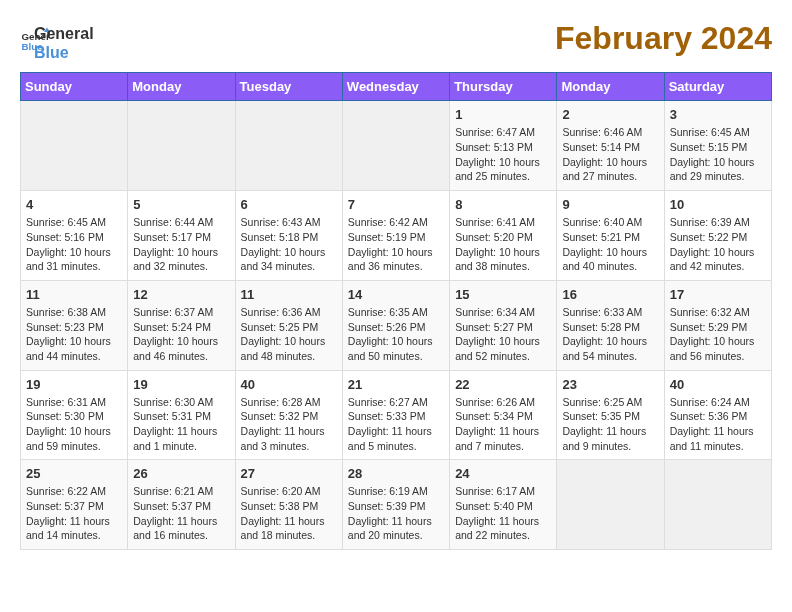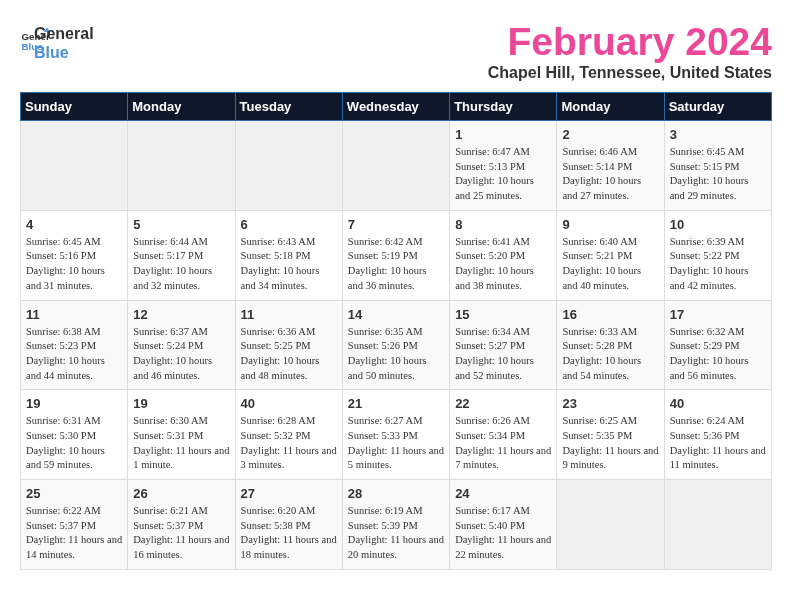--- a/index.html
+++ b/index.html
@@ -22,36 +22,36 @@
       gap: 4px;
     }
     .logo-icon {
       width: 30px;
       height: 30px;
     }
     .title-area {
       text-align: right;
     }
     .main-title {
-      font-size: 39px;
-      font-weight: bold;
-      color: #ec4899;
+      font-size: 32px;
+      font-weight: bold;
+      color: #a16207;
     }
     .subtitle {
       font-size: 16px;
       color: #333;
       font-weight: bold;
     }
     table {
       width: 100%;
       border-collapse: collapse;
       font-size: 11px;
     }
     thead tr th {
-      background-color: #0f172a;
+      background-color: #8b5cf6;
       color: #fff;
       padding: 6px 4px;
       text-align: left;
       font-size: 13px;
       font-weight: bold;
       border: 1px solid #2e6aaa;
     }
     tbody tr {
       border-bottom: 1px solid #ccc;
     }
@@ -72,21 +72,20 @@
       font-size: 13px;
       font-weight: bold;
       color: #333;
       display: block;
       margin-bottom: 3px;
     }
     .day-info {
       color: #333;
       font-size: 10.5px;
       line-height: 1.4;
-      font-family: Liberation Serif, serif;
     }
     .empty-cell {
       background: #f0f0f0;
     }
   </style>
 </head>
 <body>
 
 <div class="header-area">
   <div class="logo">
@@ -96,21 +95,20 @@
       <polygon points="32,8 40,8 36,2" fill="#4a90d9"></polygon>
       <polygon points="36,8 40,14 40,8" fill="#2e6aaa"></polygon>
     </svg>
     <div style="line-height:1.2; margin-left:-20px; margin-top:4px;">
       <div style="font-size:16px; font-weight:bold; color:#333;">General</div>
       <div style="font-size:16px; font-weight:bold; color:#4a90d9;">Blue</div>
     </div>
   </div>
   <div class="title-area">
     <div class="main-title">February 2024</div>
-    <div class="subtitle">Chapel Hill, Tennessee, United States</div>
   </div>
 </div>
 
 <table>
   <thead>
     <tr>
     <th>Sunday</th>
         <th>Monday</th>
         <th>Tuesday</th>
         <th>Wednesday</th>

